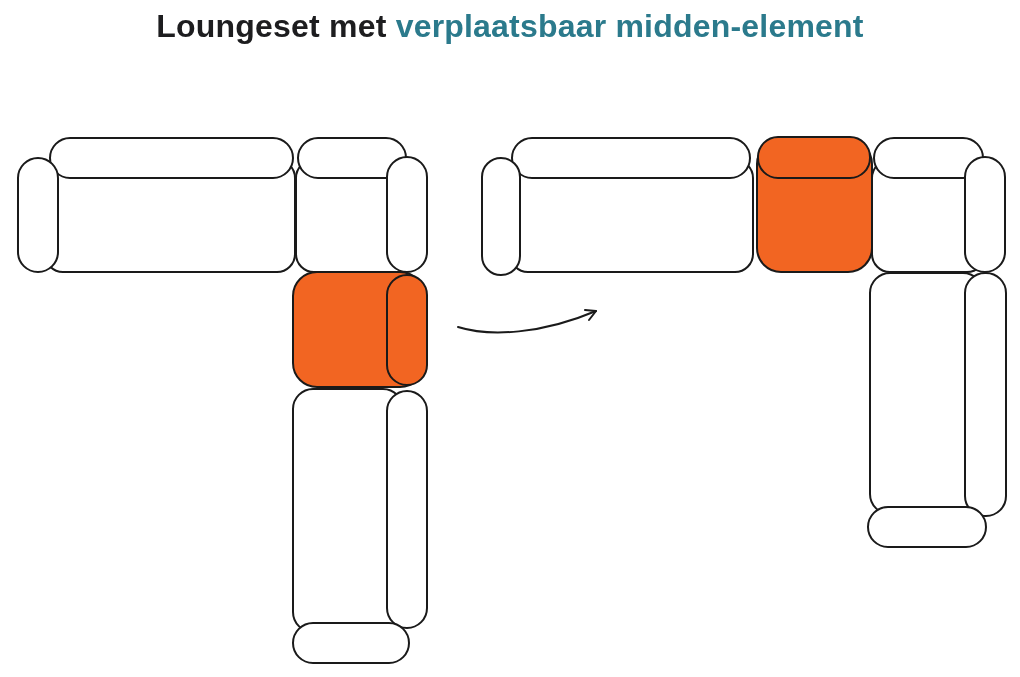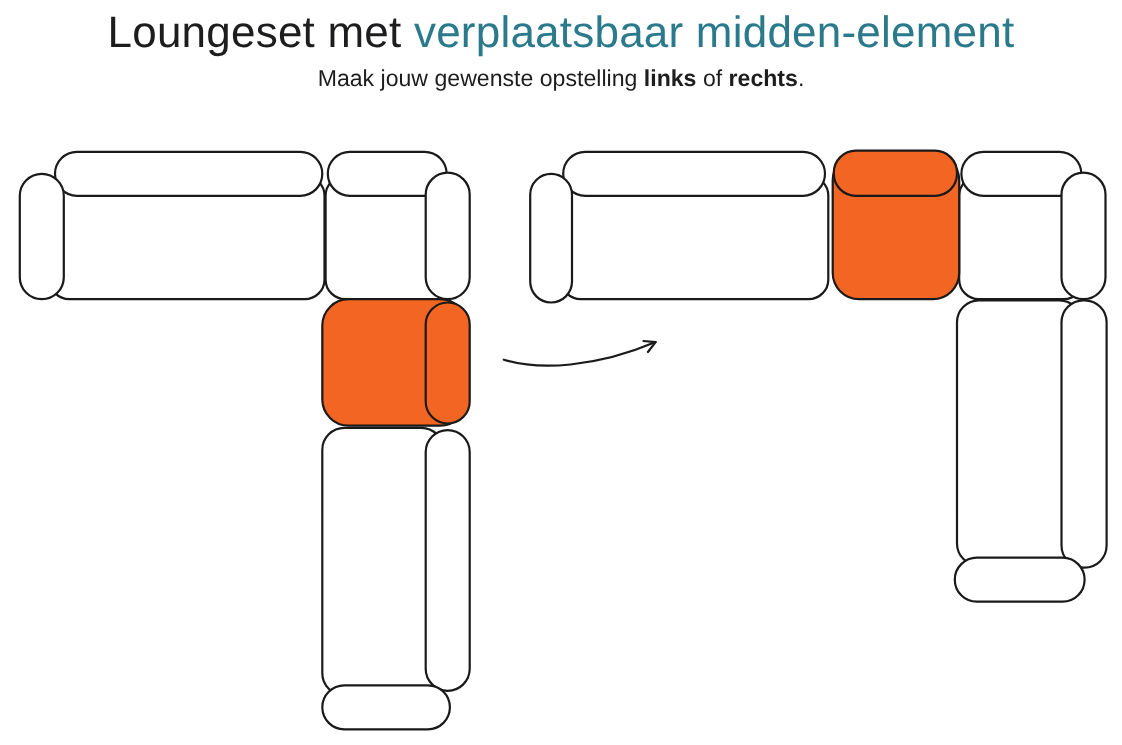--- a/index.html
+++ b/index.html
@@ -5,47 +5,41 @@
     html,body{margin:0;padding:0}
     body{
       width:1020px;height:677px;
       background:#ffffff;
       font-family:"Liberation Sans",sans-serif;
       position:relative;overflow:hidden;
     }
     header{position:absolute;top:0;left:0;width:1020px;text-align:center;z-index:2}
     h1{
       margin:8px 0 0;
-      font-size:40px;font-weight:normal;
+      font-size:32px;font-weight:bold;
       color:#1d1d1f;letter-spacing:.2px;
     }
     h1 .teal{color:#2b7a8c}
     .subtitle{
       margin:7px 0 0;
       font-size:21px;color:#1d1d1f;
     }
     svg.scene{position:absolute;top:0;left:0;z-index:1}
     .sofa{fill:#ffffff;stroke:#1a1a1a;stroke-width:2}
     .orange-part{stroke:#1a1a1a;stroke-width:2}
     .arrow{fill:none;stroke:#1a1a1a;stroke-width:2;stroke-linecap:round;stroke-linejoin:round}
   </style>
 </head>
 <body>
 
 <header>
   <h1>
     <span>Loungeset met</span>
     <span class="teal">verplaatsbaar midden-element</span>
   </h1>
-  <p class="subtitle">
-    <span>Maak jouw gewenste opstelling</span>
-    <b>links</b>
-    <span>of</span>
-    <b>rechts</b><span>.</span>
-  </p>
 </header>
 
 <svg class="scene" width="1020" height="677" viewBox="0 0 1020 677">
 
   <g>
 
     <rect class="sofa" x="45" y="160" width="250" height="112" rx="18"></rect>
     <rect class="sofa" x="50" y="138" width="243" height="40" rx="20"></rect>
     <rect class="sofa" x="18" y="158" width="40" height="114" rx="20"></rect>
     <rect class="sofa" x="296" y="160" width="119" height="112" rx="18"></rect>

